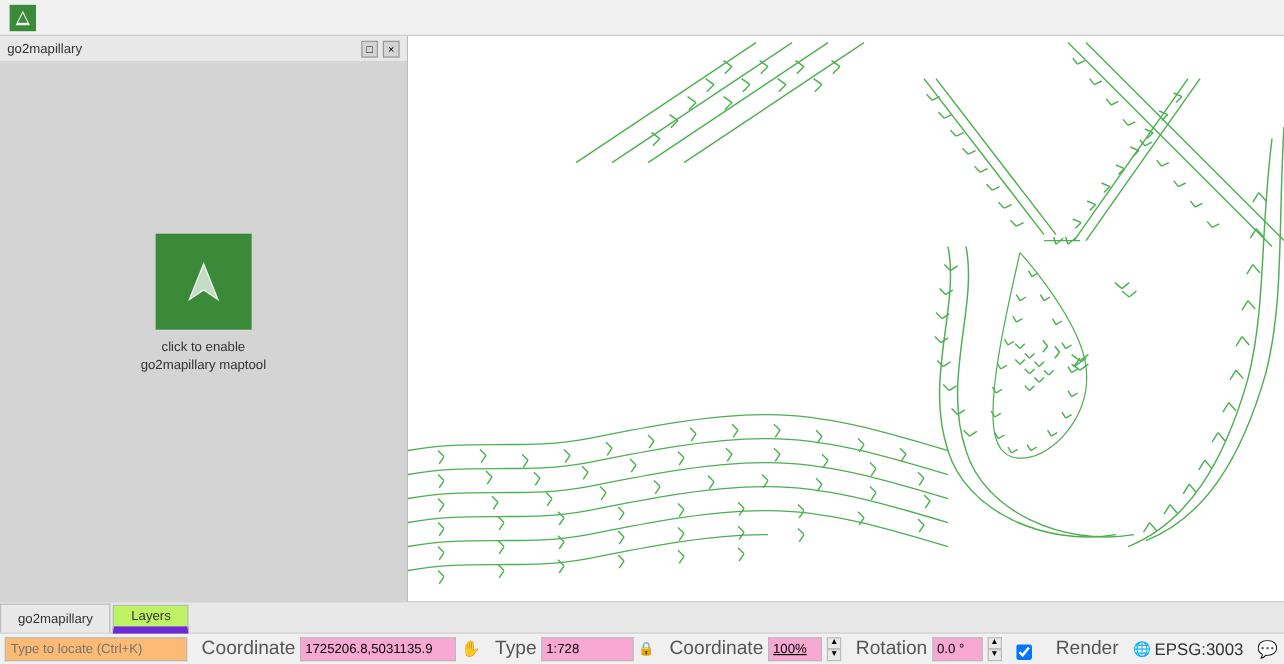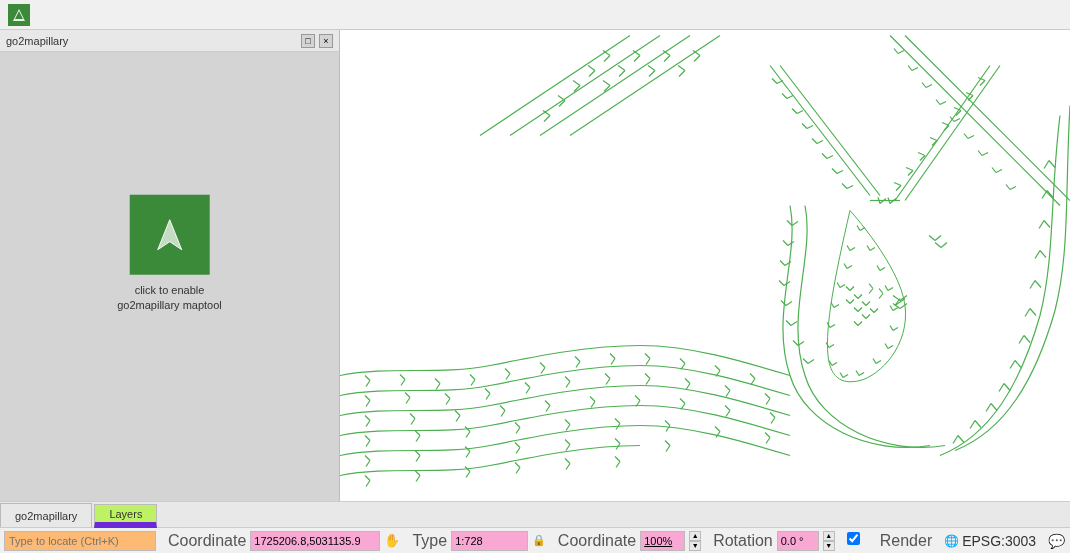--- a/index.html
+++ b/index.html
@@ -212,21 +212,21 @@
     .magnifier-input { width: 45px; text-decoration: underline; }
     .rotation-input { width: 42px; }
 
     .lock-icon {
       font-size: 11px;
       color: #777;
       cursor: pointer;
     }
 
     .render-check {
-      display: flex; align-items: flex-start; gap: 20px;
+      display: flex; align-items: flex-end; gap: 20px;
     }
 
     .epsg-area {
       display: flex; align-items: center; gap: 3px;
       cursor: pointer;
     }
 
     .globe-icon { color: #555; font-size: 12px; }
     .chat-icon { font-size: 14px; color: #555; cursor: pointer; }
   </style>

